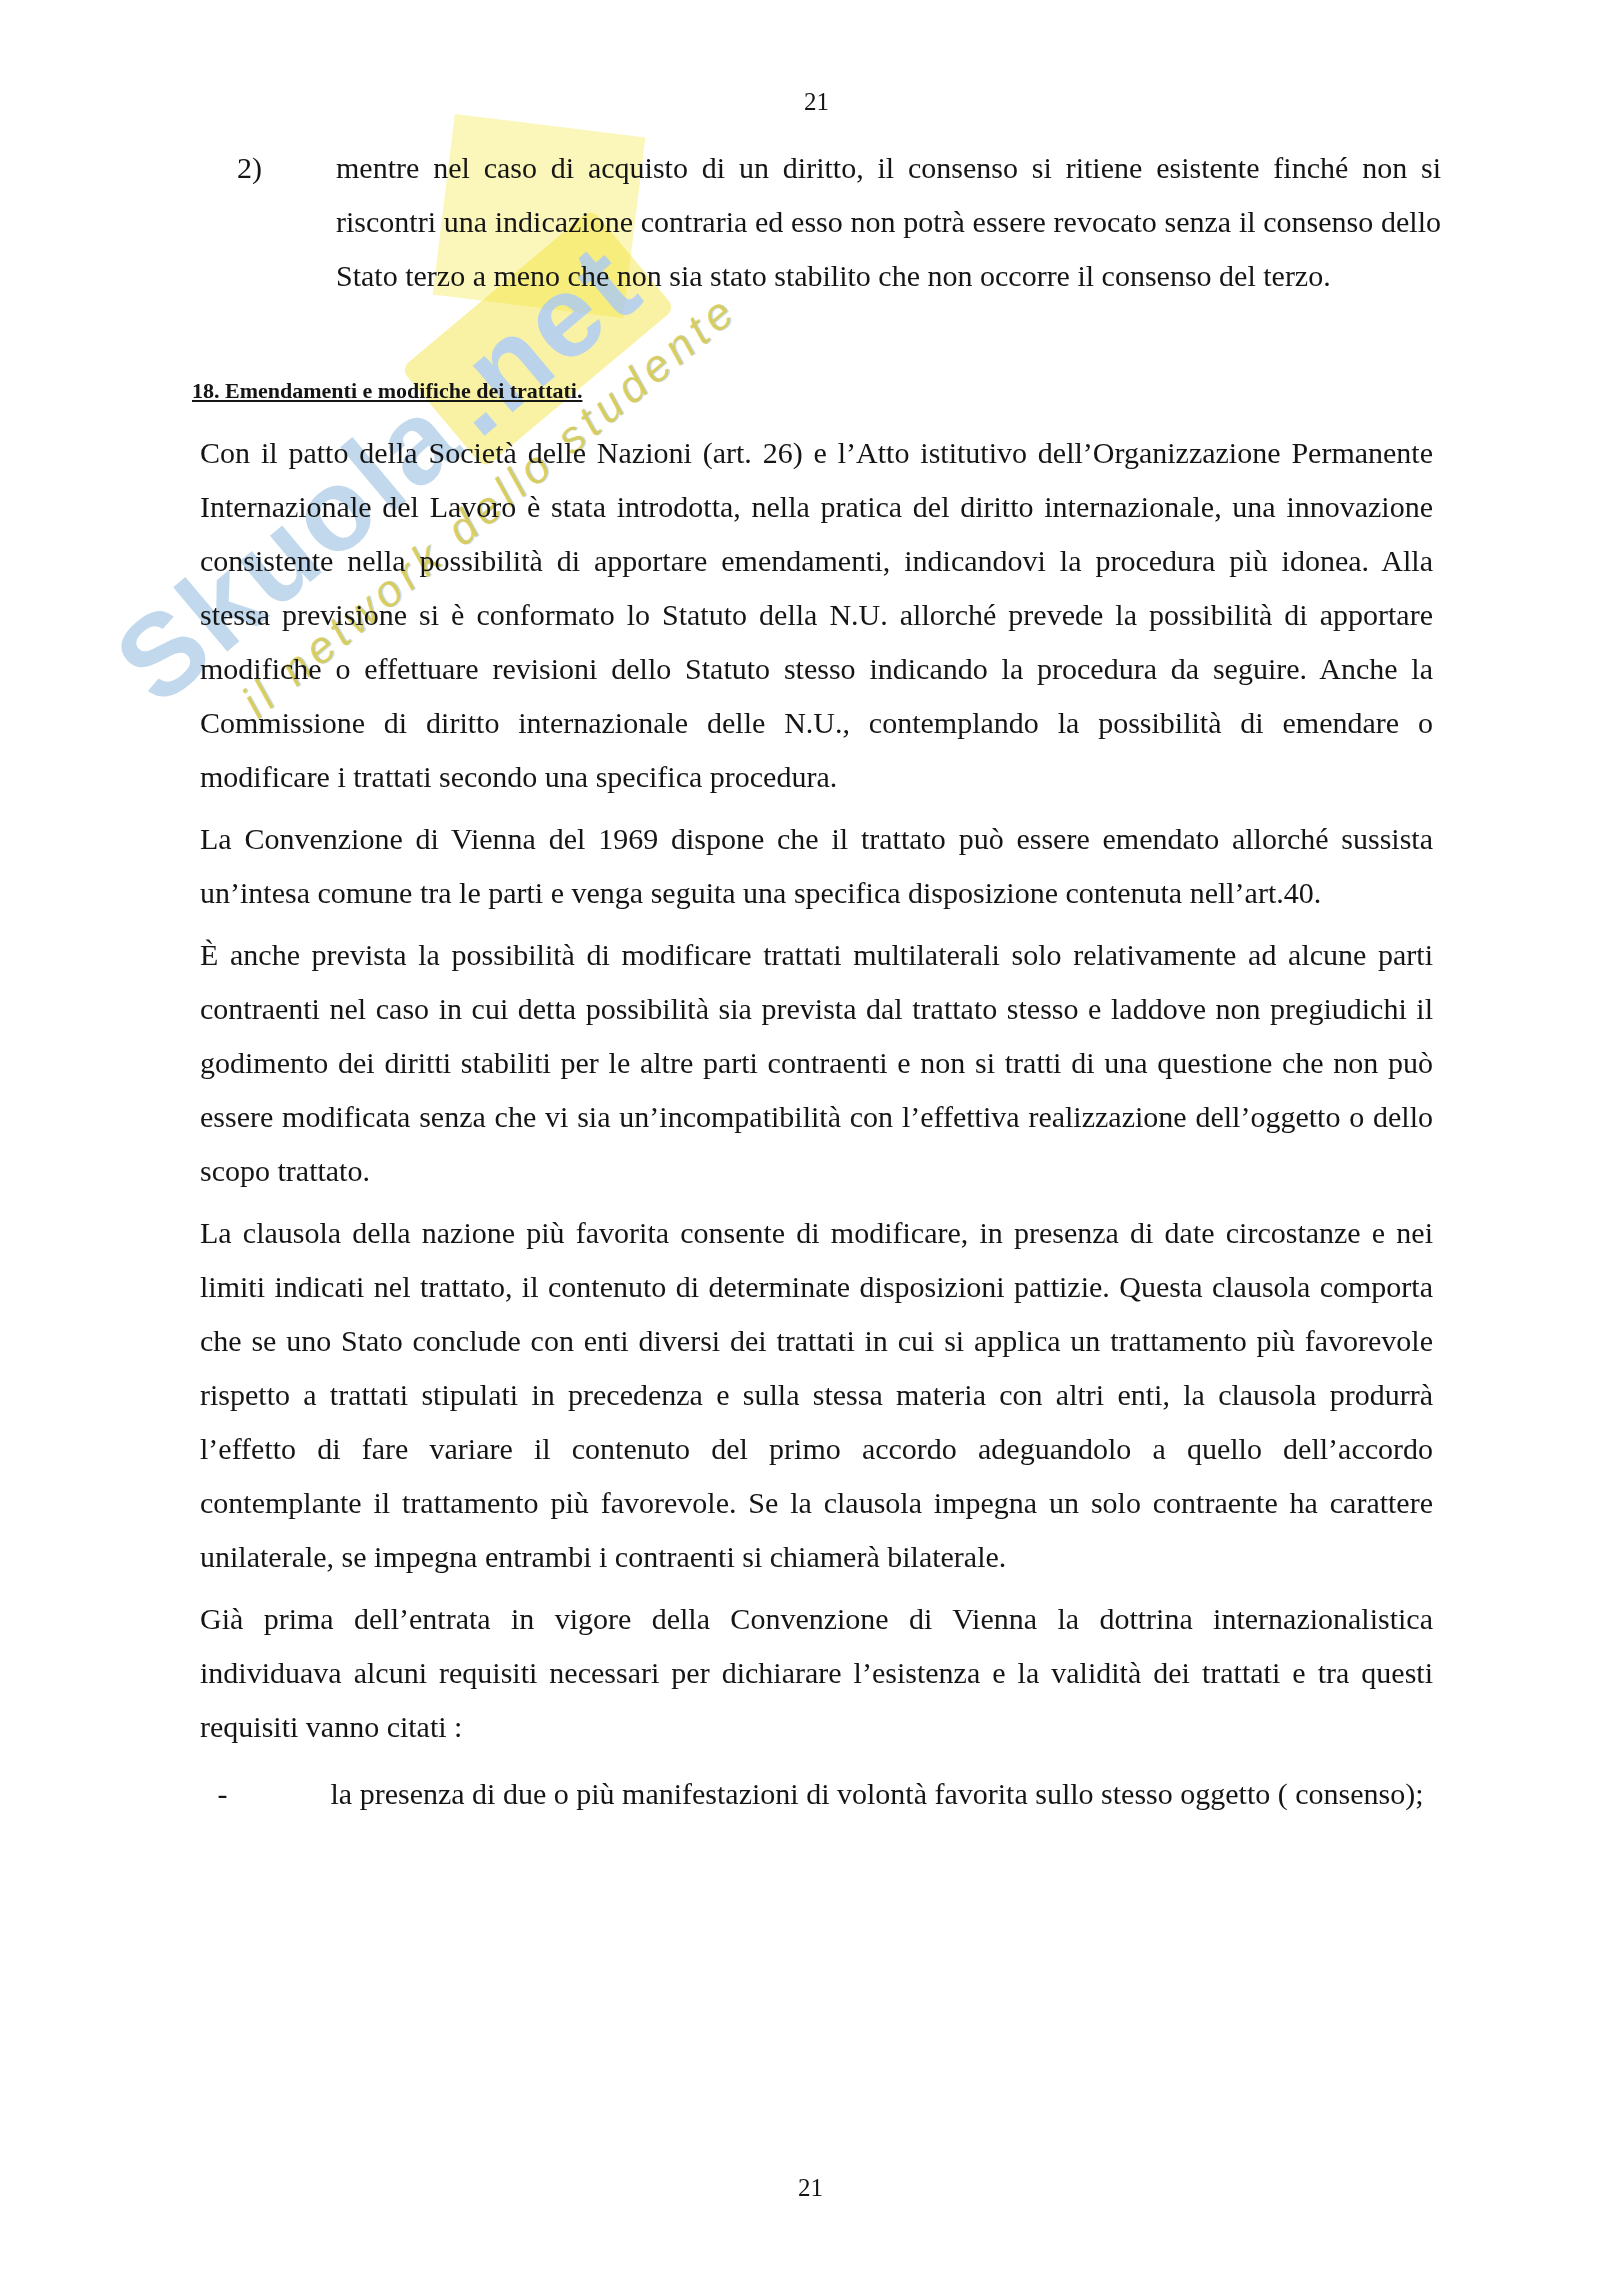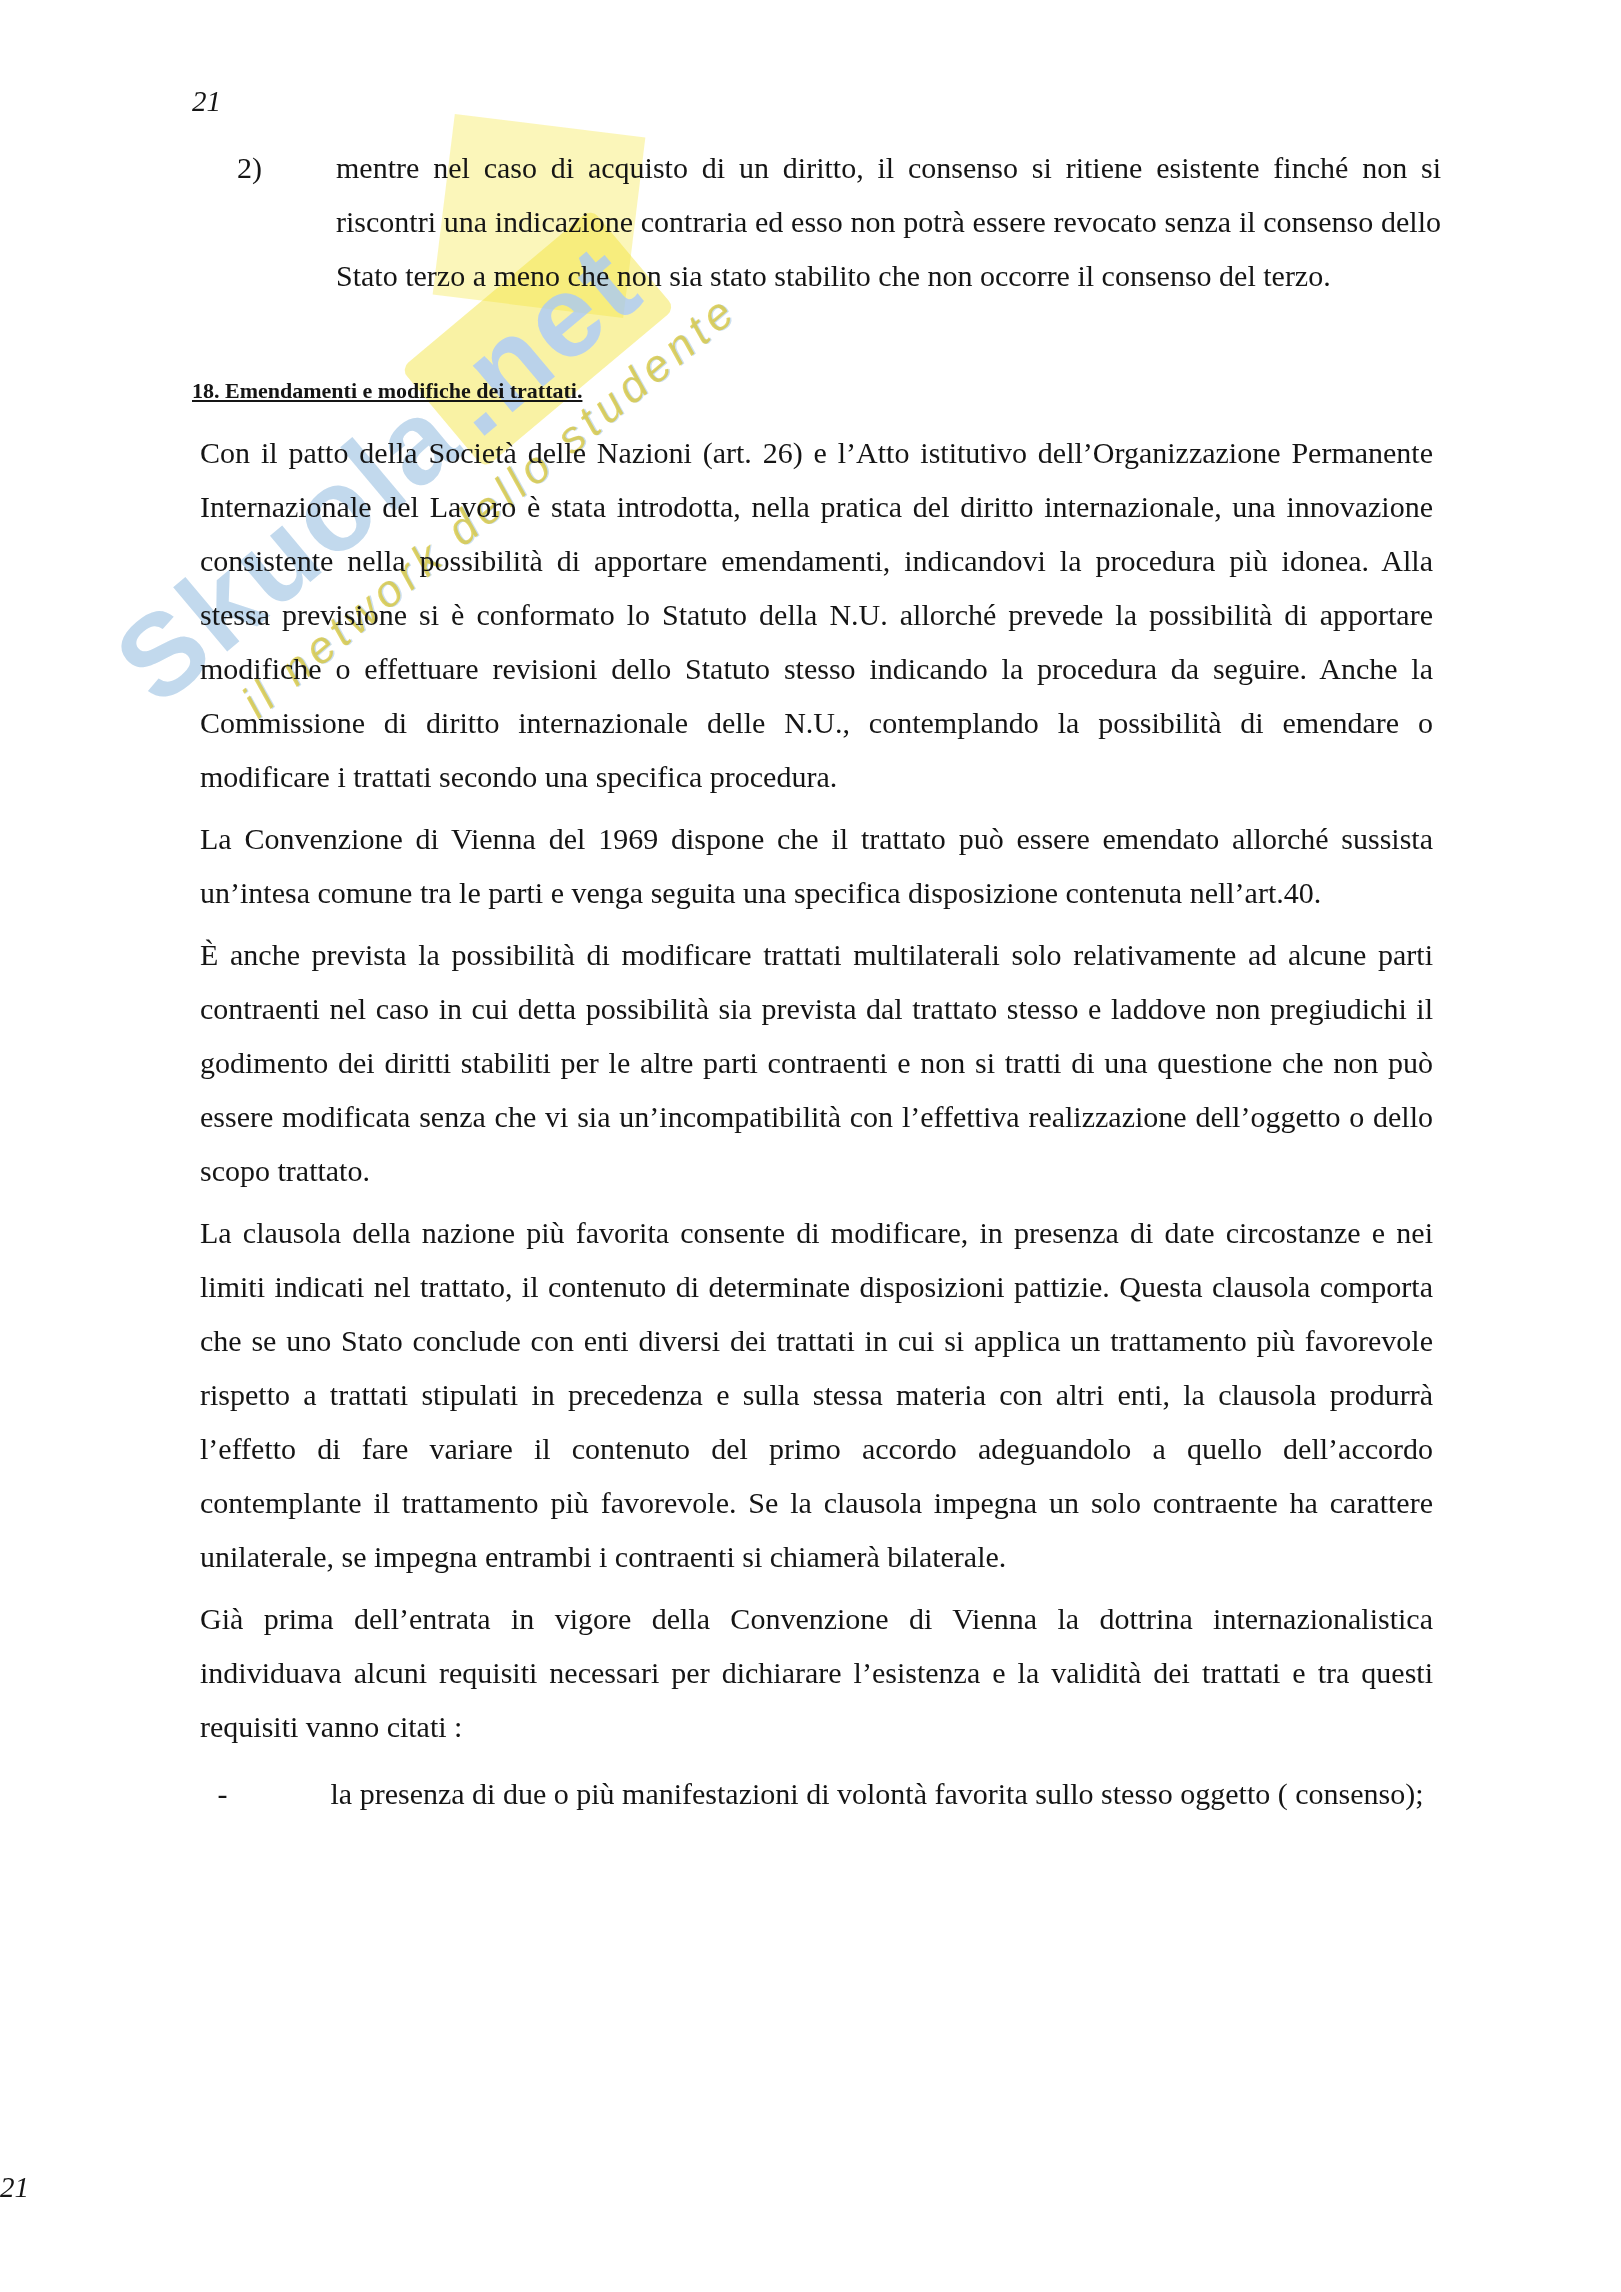--- a/index.html
+++ b/index.html
@@ -64,21 +64,21 @@
   }
 
   
   .content {
     position: relative;
     z-index: 1;
     padding: 82px 180px 0 192px;
     font-size: 30px;
     line-height: 54px;
   }
-  .page-number { font-size: 29px; line-height: 39px; font-style: italic; }
+  .page-number { text-align: center; font-size: 25px; line-height: 39px; }
   .page-number.top { margin-bottom: 19.6px; }
   .page-number.bottom {
     position: absolute;
     left: 0; right: 0;
     top: 2168px;
     z-index: 1;
   }
 
   .list-item { display: flex; align-items: flex-start; }
   .list-item .li-text { flex: 1; text-align: justify; margin-left: 46px; }

